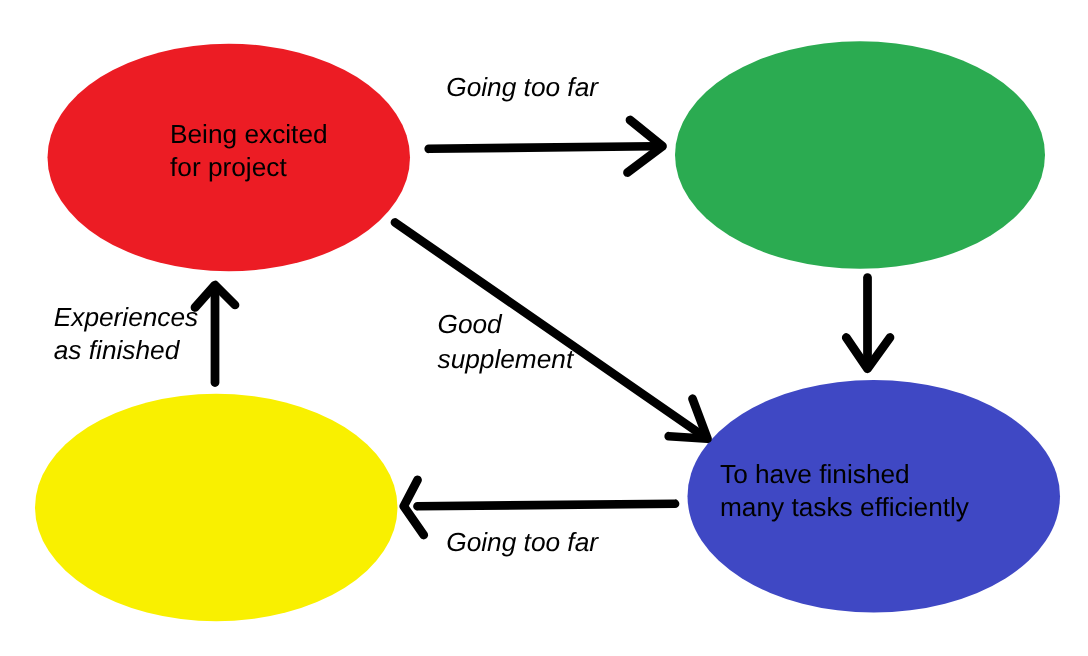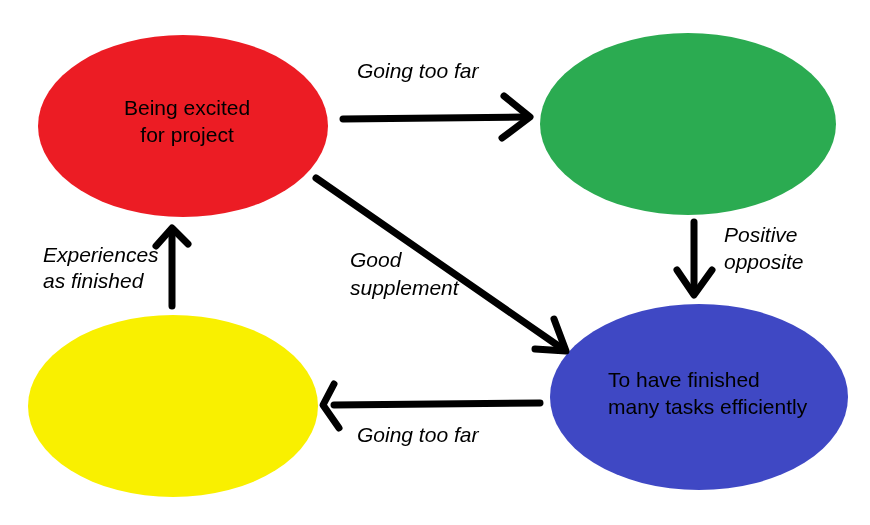--- a/index.html
+++ b/index.html
@@ -56,32 +56,30 @@
       <line x1="334" y1="405" x2="540" y2="403"></line>
       <polyline points="334,384 323,405 339,428"></polyline>
     </g>
 
     <g fill="none" stroke-width="7" stroke-linecap="round" stroke-linejoin="round" stroke="#000000">
       <line x1="172" y1="236" x2="172" y2="306"></line>
       <polyline points="156,246 172,228 188,244"></polyline>
     </g>
   </svg>
 
-  <div class="node-label" style="left:124px;top:94px;line-height:27px;text-align:center;">Being excited
+  <div class="node-label" style="left:136px;top:94px;line-height:27px;">Being excited
 for project</div>
 
 
 
-  <div class="node-label" style="left:608px;top:366px;line-height:27px;">To have finished
+  <div class="node-label" style="left:576px;top:366px;line-height:27px;">To have finished
 many tasks efficiently</div>
 
   <div class="edge-label" style="left:357px;top:59px;">Going too far</div>
 
-  <div class="edge-label" style="left:724px;top:221px;line-height:27px;">Positive
-opposite</div>
 
   <div class="edge-label" style="left:350px;top:246px;line-height:28px;font-style:italic;">Good
 supplement</div>
 
   <div class="edge-label" style="left:357px;top:423px;">Going too far</div>
 
   <div class="edge-label" style="left:43px;top:242px;line-height:26px;">Experiences
 as finished</div>
 
 </div>

